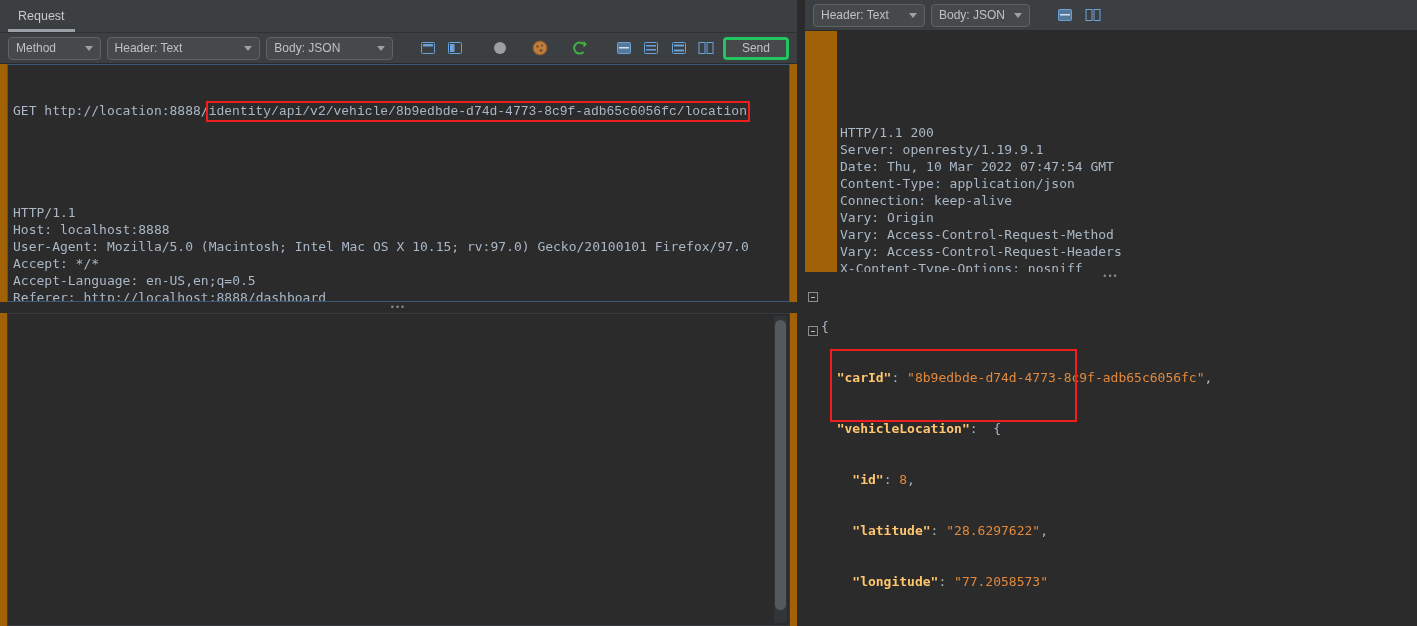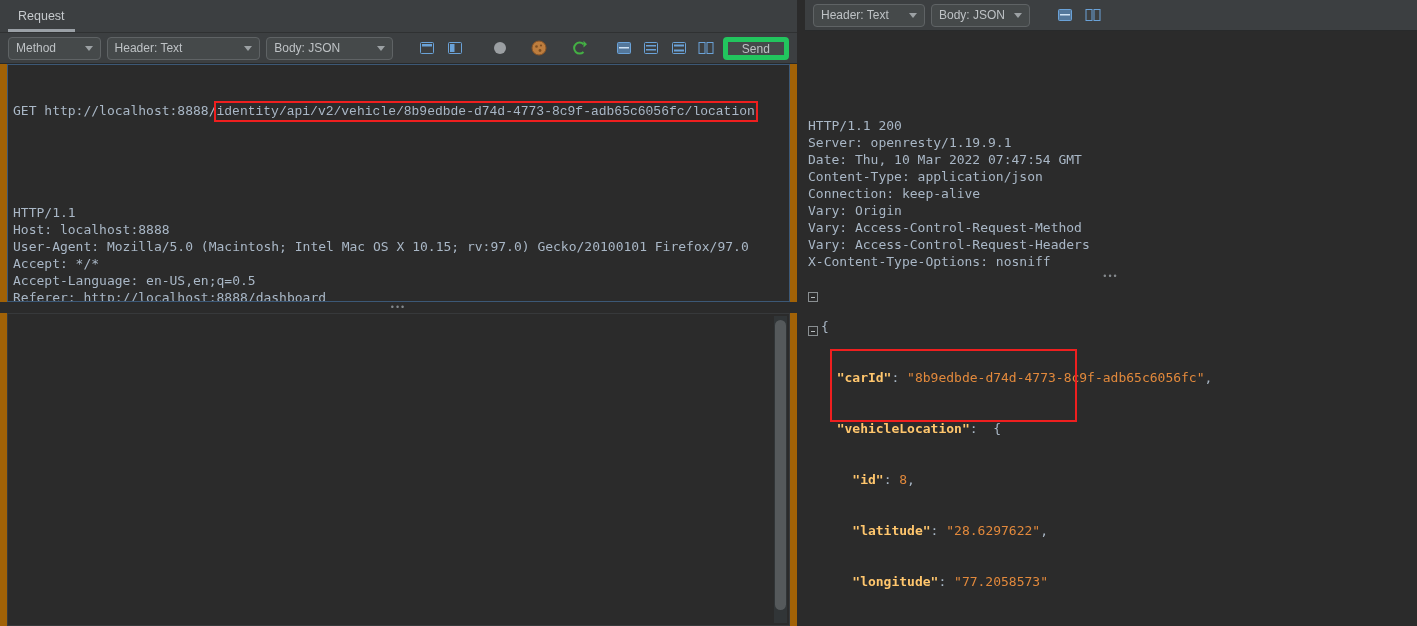--- a/index.html
+++ b/index.html
@@ -26,28 +26,28 @@
            display:flex; align-items:center; justify-content:space-between;
            padding:0 7px; color:#bec2c5; font-size:12px; cursor:default; }
   .combo .arrow { width:0; height:0; border-left:4px solid transparent; border-right:4px solid transparent;
                   border-top:5px solid #9ca1a4; margin-left:8px; flex:none; }
   .w-method{width:95px} .w-header{width:158px} .w-body{width:130px}
   .w-header-r{width:112px} .w-body-r{width:99px}
   .icon-btn { width:22px; height:22px; background:transparent; border:none;
               display:flex; align-items:center; justify-content:center; padding:0; }
   .gap-s{ width:6px; flex:none; } .gap-m{ width:12px; flex:none; }
   .send-btn { margin-left:auto; width:68px; height:23px; background:#45494a;
-              border:5px solid #22c55e; border-radius:4px; color:#bec2c5; font-size:12px; }
+              border:3px solid #22c55e; border-radius:4px; color:#bec2c5; font-size:12px; }
 
   
   .editor { font-family:"DejaVu Sans Mono", monospace; font-size:13px; line-height:17px;
             color:#a9b7c6; background:#2b2b2b; white-space:pre; overflow:hidden; }
   .req-editor { height:238px; margin:0 7px; border:1px solid #3c5876; padding:3px 0 0 5px; }
   .empty-editor { flex:1; margin:0 7px; border:1px solid #37393b; position:relative; }
-  .resp-headers { height:241px; padding:1px 0 0 3px; }
+  .resp-headers { height:241px; padding:8px 0 0 3px;margin-left:32px; }
   .resp-body { flex:1; position:relative; display:flex; padding-top:4px; }
   .code-line { height:17px; white-space:pre; }
   .gutter { width:16px; position:relative; flex:none; }
   .code { flex:1; }
 
   .json-key { color:#ffc66d; font-weight:bold; }
   .json-val { color:#e2893c; }
   .punct    { color:#a9b7c6; }
 
   .url-annot { outline:2px solid #ef1f1f; outline-offset:1px;font-family:Liberation Mono, monospace; }
@@ -156,21 +156,21 @@
         <svg width="16" height="16" viewBox="0 0 16 16">
           <rect x="1" y="2.5" width="6" height="11" fill="none" stroke="#6aa2d8"></rect>
           <rect x="9" y="2.5" width="6" height="11" fill="none" stroke="#6aa2d8"></rect>
         </svg>
       </button>
 
       <button class="send-btn">Send</button>
     </div>
 
     <div class="editor req-editor">
-      <div class="code-line"><span>GET http://localhost:8888/</span><span class="url-annot">identity/api/v2/vehicle/8b9edbde-d74d-4773-8c9f-adb65c6056fc/location</span></div>
+      <div class="code-line"><span>GET http://location:8888/</span><span class="url-annot">identity/api/v2/vehicle/8b9edbde-d74d-4773-8c9f-adb65c6056fc/location</span></div>
       <div>
         
       <div class="code-line"><span>HTTP/1.1</span></div><div class="code-line"><span>Host: localhost:8888</span></div><div class="code-line"><span>User-Agent: Mozilla/5.0 (Macintosh; Intel Mac OS X 10.15; rv:97.0) Gecko/20100101 Firefox/97.0</span></div><div class="code-line"><span>Accept: */*</span></div><div class="code-line"><span>Accept-Language: en-US,en;q=0.5</span></div><div class="code-line"><span>Referer: http://localhost:8888/dashboard</span></div></div>
     </div>
 
     <div class="splitter splitter-left">
       <span class="dots">•••</span>
     </div>
 
     <div class="editor empty-editor">

